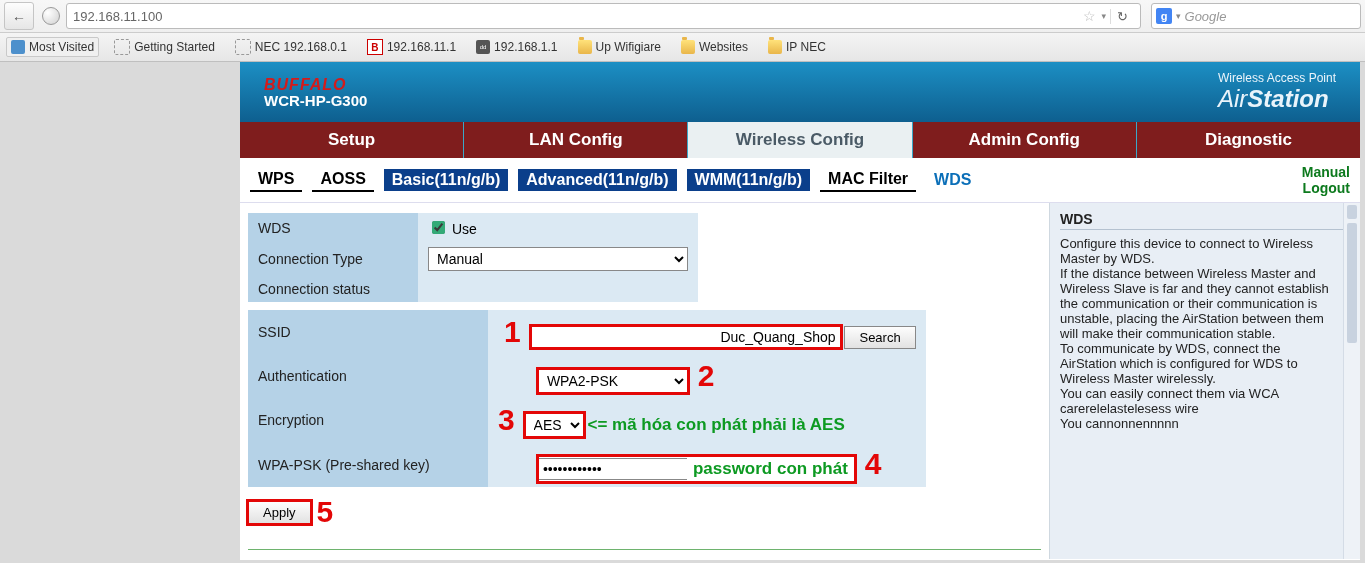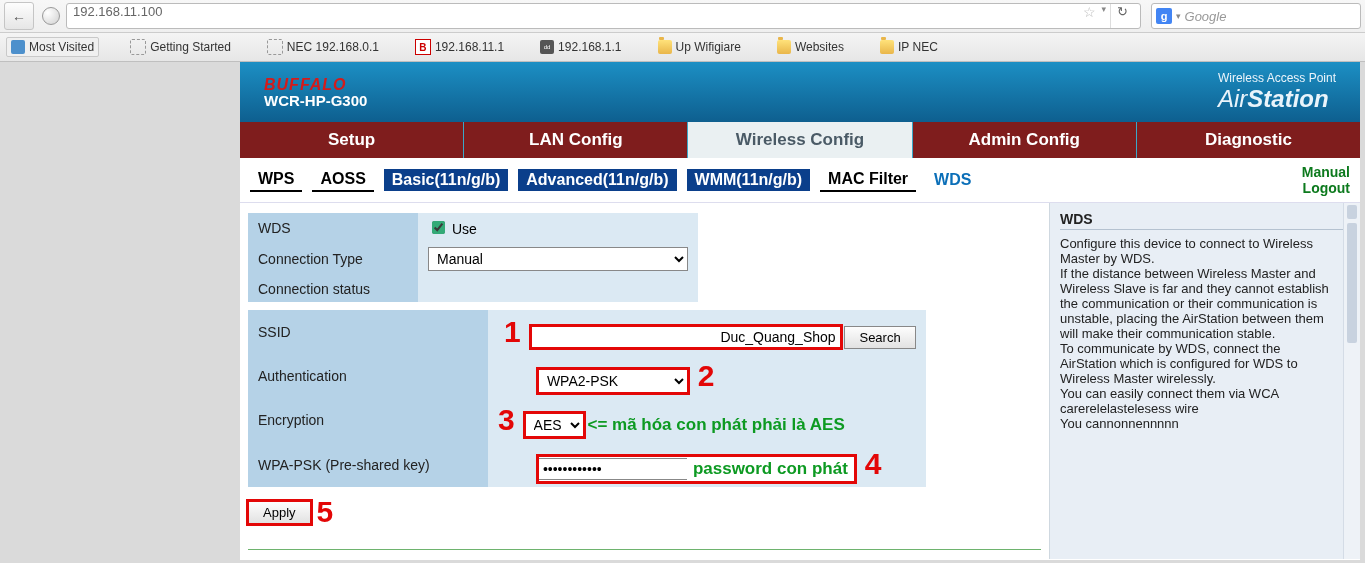--- a/index.html
+++ b/index.html
@@ -1,28 +1,28 @@
 <!DOCTYPE html>
 <html><head>
 <meta charset="utf-8">
 <style>
 html,body{margin:0;padding:0;font-family:Arial,Helvetica,sans-serif;font-size:13px;background:#fff;width:1365px;height:563px;overflow:hidden}
 .browser-chrome{background:linear-gradient(#f7f7f7,#e8e8e8);border-bottom:1px solid #bfbfbf}
 .addr-row{display:flex;align-items:center;height:32px;padding:0 4px;gap:4px}
 .icon-btn{width:28px;height:26px;border:1px solid #c5c5c5;border-radius:3px;background:linear-gradient(#fdfdfd,#e6e6e6);display:flex;align-items:center;justify-content:center;color:#555;font-size:14px;cursor:pointer}
 .globe{width:16px;height:16px;border-radius:50%;border:1px solid #999;background:radial-gradient(circle at 30% 30%,#fff,#d0d0d0);margin-left:4px}
-.addr-bar{flex:1;height:24px;border:1px solid #bbb;border-radius:3px;background:#fff;display:flex;padding:0 6px;margin-left:2px}
+.addr-bar{flex:1;height:24px;border:1px solid #bbb;border-radius:3px;background:#fff;display:flex;align-items:center;padding:0 6px;margin-left:2px}
 .addr-text{flex:1;color:#666;font-size:13px}
 .star{color:#bbb;font-size:14px;margin:0 6px}
 .reload{color:#666;font-size:13px;padding:0 6px;border-left:1px solid #ddd}
 .search-box{width:200px;height:24px;border:1px solid #bbb;border-radius:3px;background:#fff;display:flex;align-items:center;padding:0 4px;margin-left:6px}
 .gico{width:16px;height:16px;background:#4285f4;color:#fff;font-weight:bold;font-size:11px;display:flex;align-items:center;justify-content:center;border-radius:2px;margin-right:4px}
 .dd{color:#888;font-size:9px;margin-right:4px}
 .search-ph{color:#999;font-style:italic}
-.bm-row{display:flex;align-items:center;height:28px;padding:0 6px;gap:26px;background:linear-gradient(#f4f4f4,#e6e6e6);border-top:1px solid #ccc}
+.bm-row{display:flex;align-items:center;height:28px;padding:0 6px;gap:10px;background:linear-gradient(#f4f4f4,#e6e6e6);border-top:1px solid #ccc}
 .bm{display:flex;align-items:center;gap:4px;color:#333;font-size:12px;padding:2px 4px;border:1px solid transparent;cursor:pointer}
 .bm.boxed{border:1px solid #c9c9c9;border-radius:2px;background:#f0f0f0}
 .bm-icon{width:14px;height:14px;display:inline-block}
 .bm-icon.blue{background:#4d90cc;border-radius:2px}
 .bm-icon.dotted{border:1px dashed #999;border-radius:2px}
 .bm-icon.red{background:#fff;border:1px solid #c00;color:#c00;font-weight:bold;font-size:10px;display:flex;align-items:center;justify-content:center}
 .bm-icon.folder{background:linear-gradient(#ffe27a,#e9b64a);border-radius:2px;position:relative}
 .bm-icon.folder::before{content:"";position:absolute;top:-3px;left:1px;width:5px;height:3px;background:#e9b64a;border-radius:1px}
 .bm-icon.ddwrt{background:#555;color:#fff;font-size:6px;display:flex;align-items:center;justify-content:center;border-radius:2px}
 .page-gray{background:#dadada;width:100%;height:563px}

